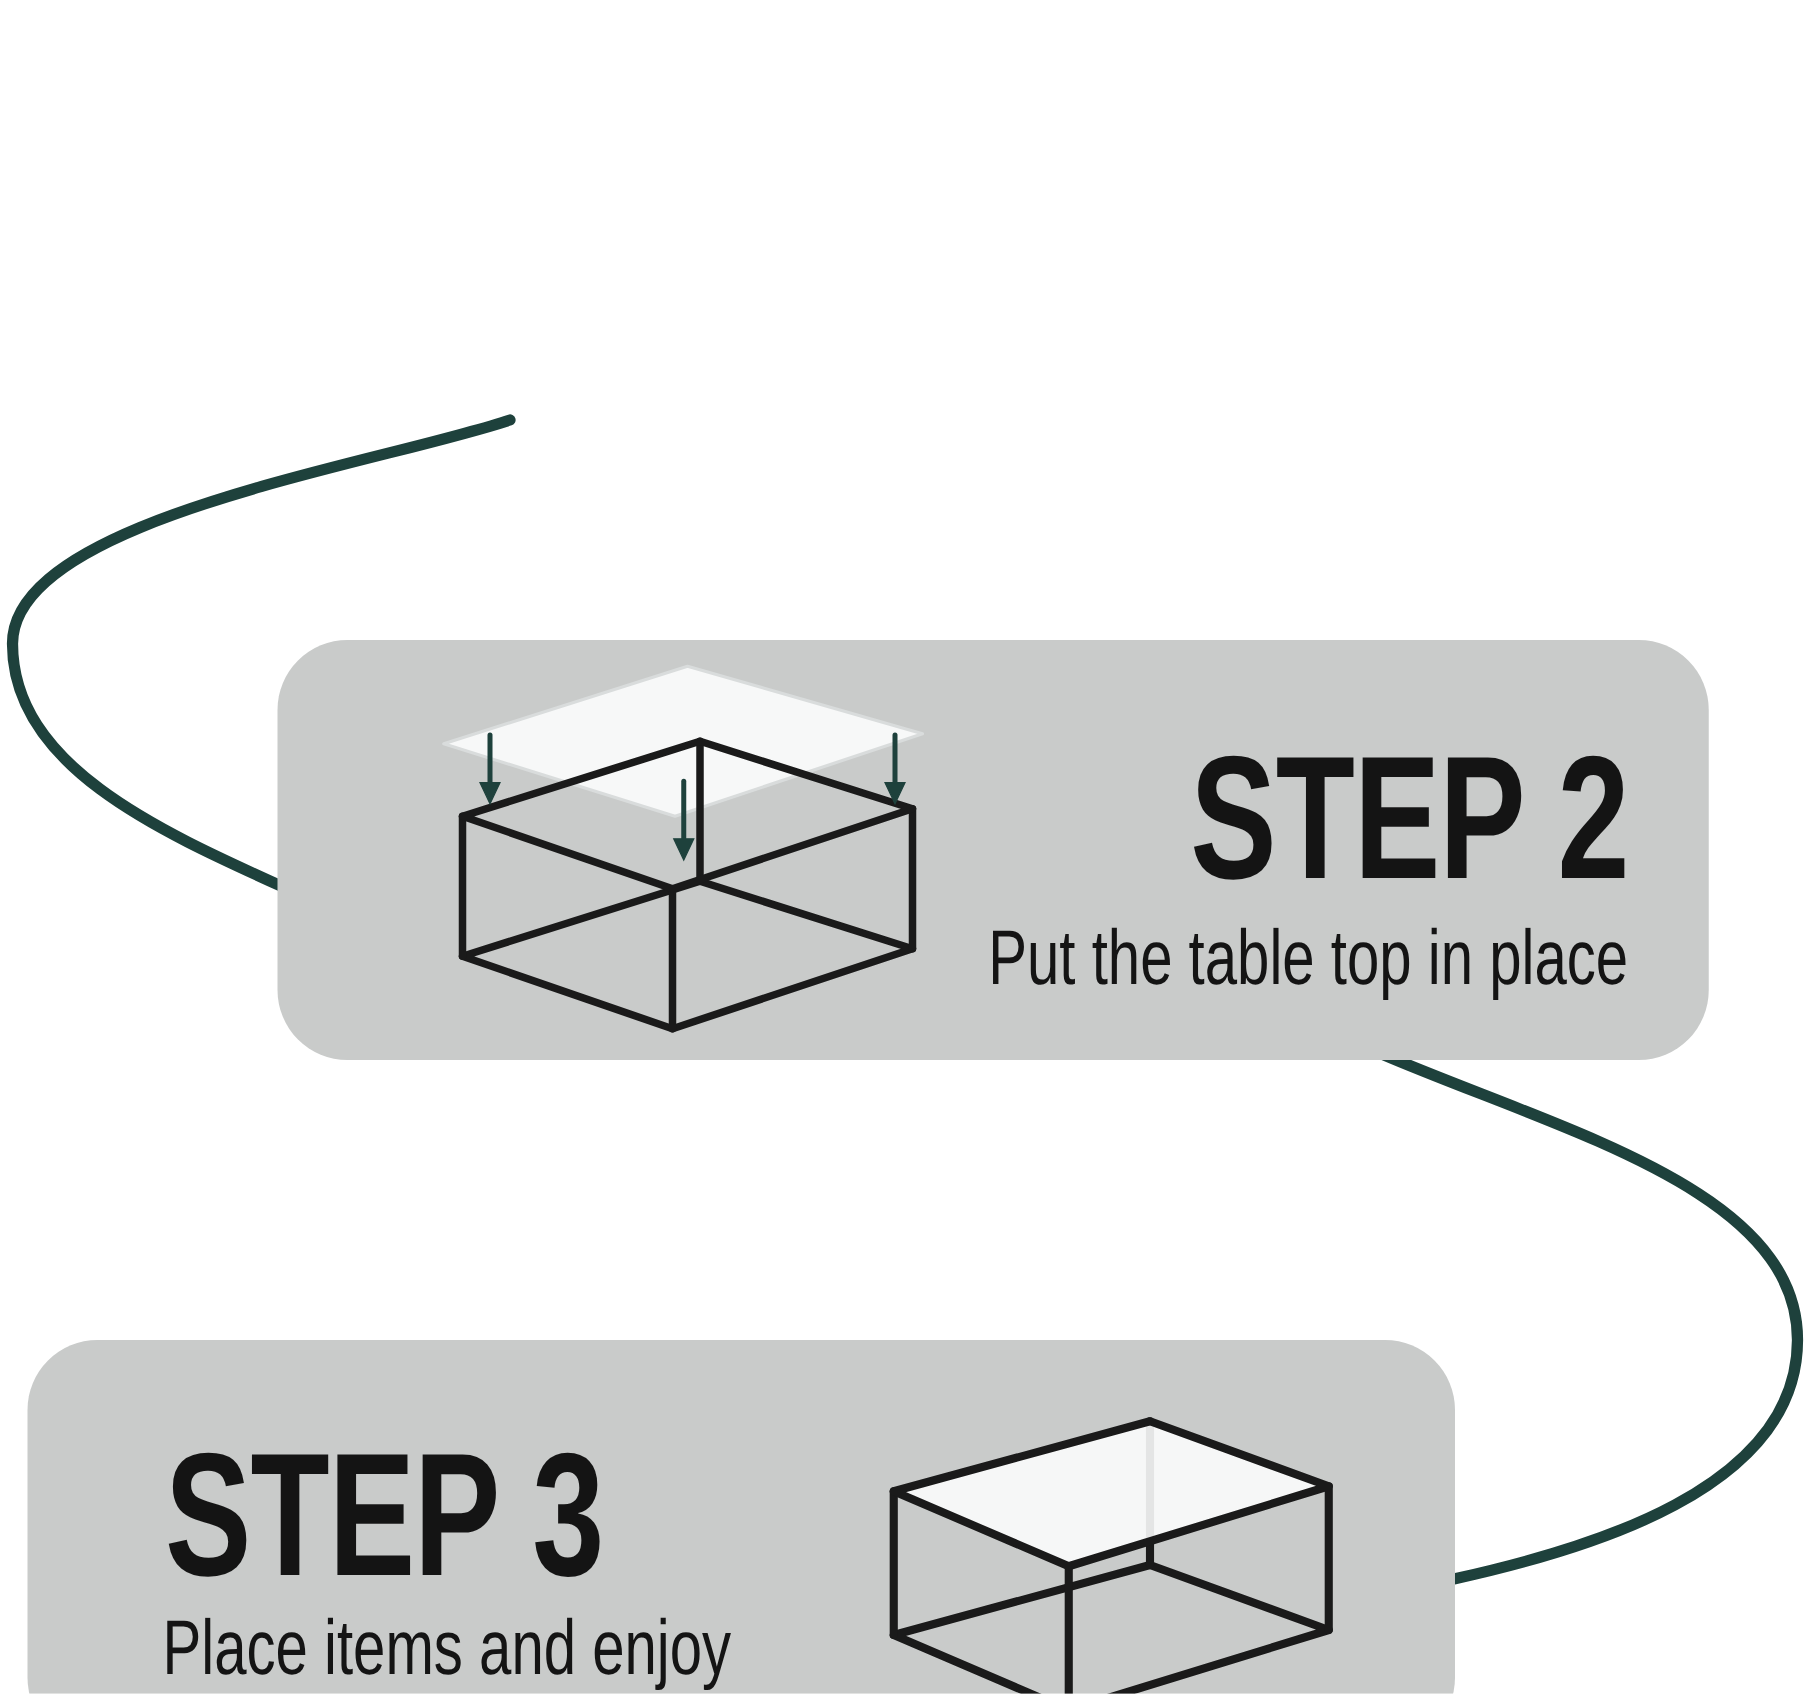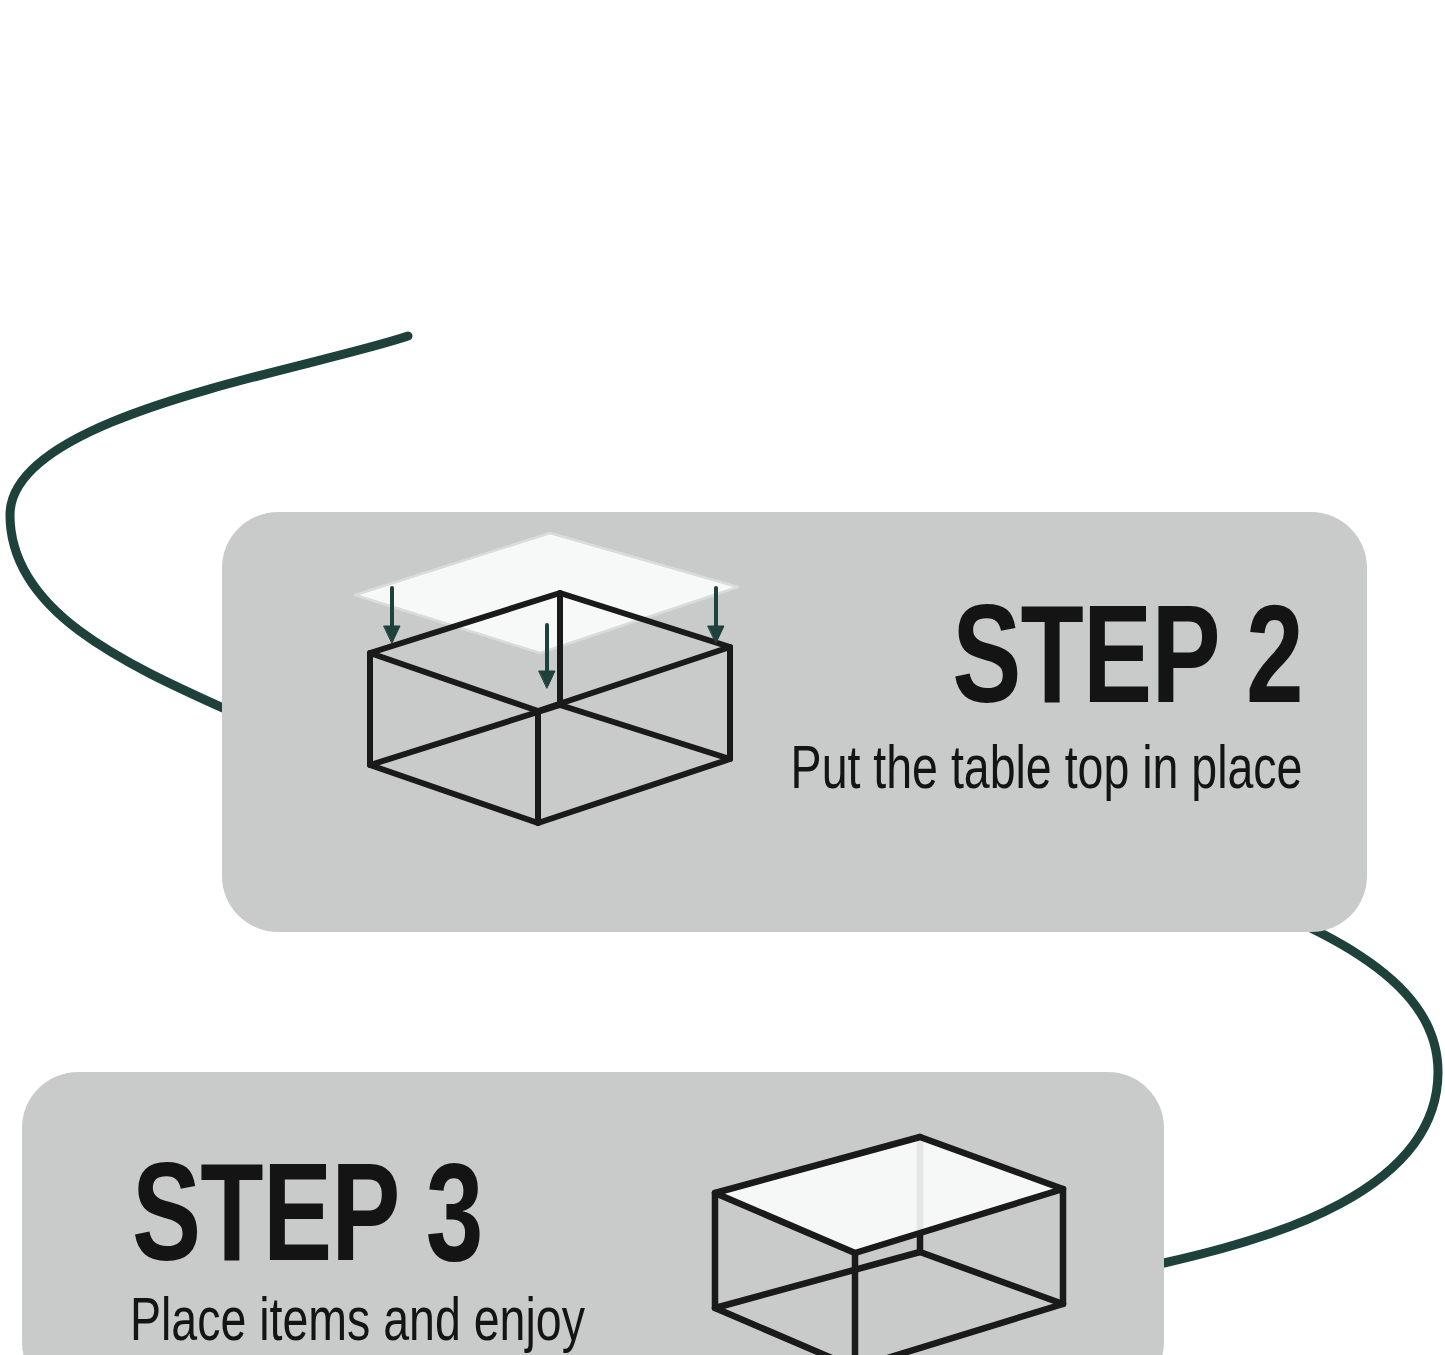--- a/index.html
+++ b/index.html
@@ -11,21 +11,21 @@
     font-family:"Liberation Sans", sans-serif;
   }
   #connector-layer{position:absolute;left:0;top:0;z-index:0;}
   .card{
     position:absolute;
     background:var(--card-bg,#c9cbca);
     border-radius:56px;
     z-index:1;
   }
   #card-1{left:10px;top:8px;width:1137px;height:324px;}
-  #card-2{left:222px;top:512px;width:1145px;height:420px;}
+  #card-2{left:222px;top:512px;width:1145px;height:336px;}
   #card-3{left:22px;top:1072px;width:1142px;height:326px;}
   .step-title{
     position:absolute;
     font-size:140px;
     font-weight:bold;
     line-height:1;
     color:var(--text,#141414);
     white-space:nowrap;
     transform:scaleX(0.74);
     transform-origin:left top;

